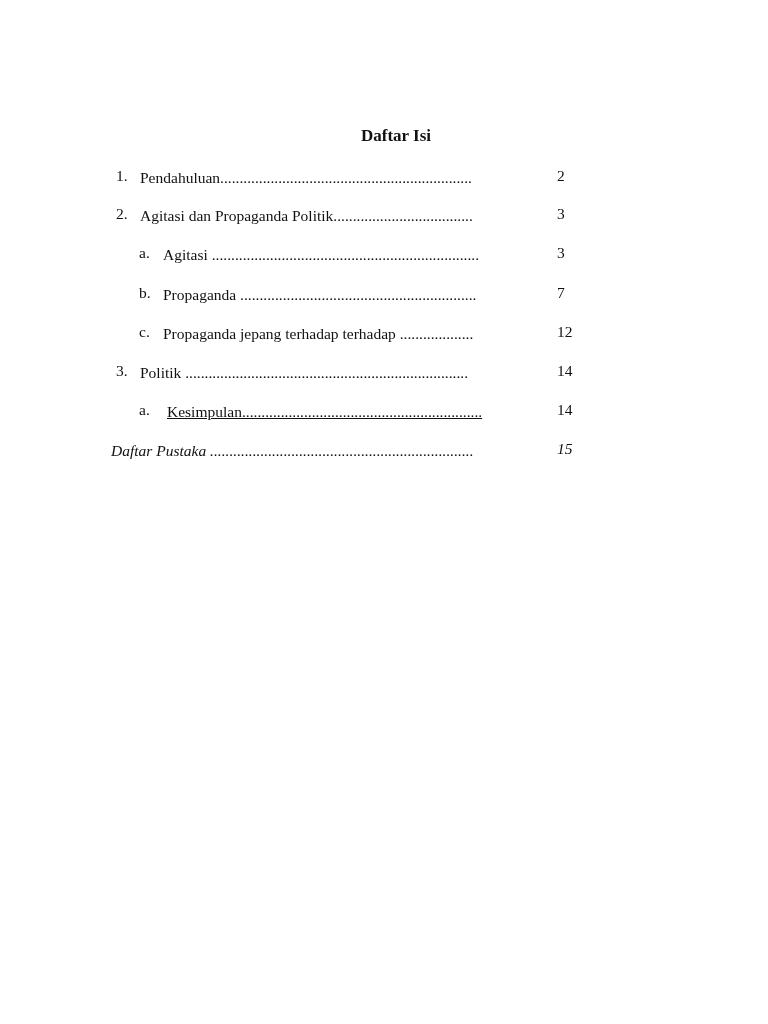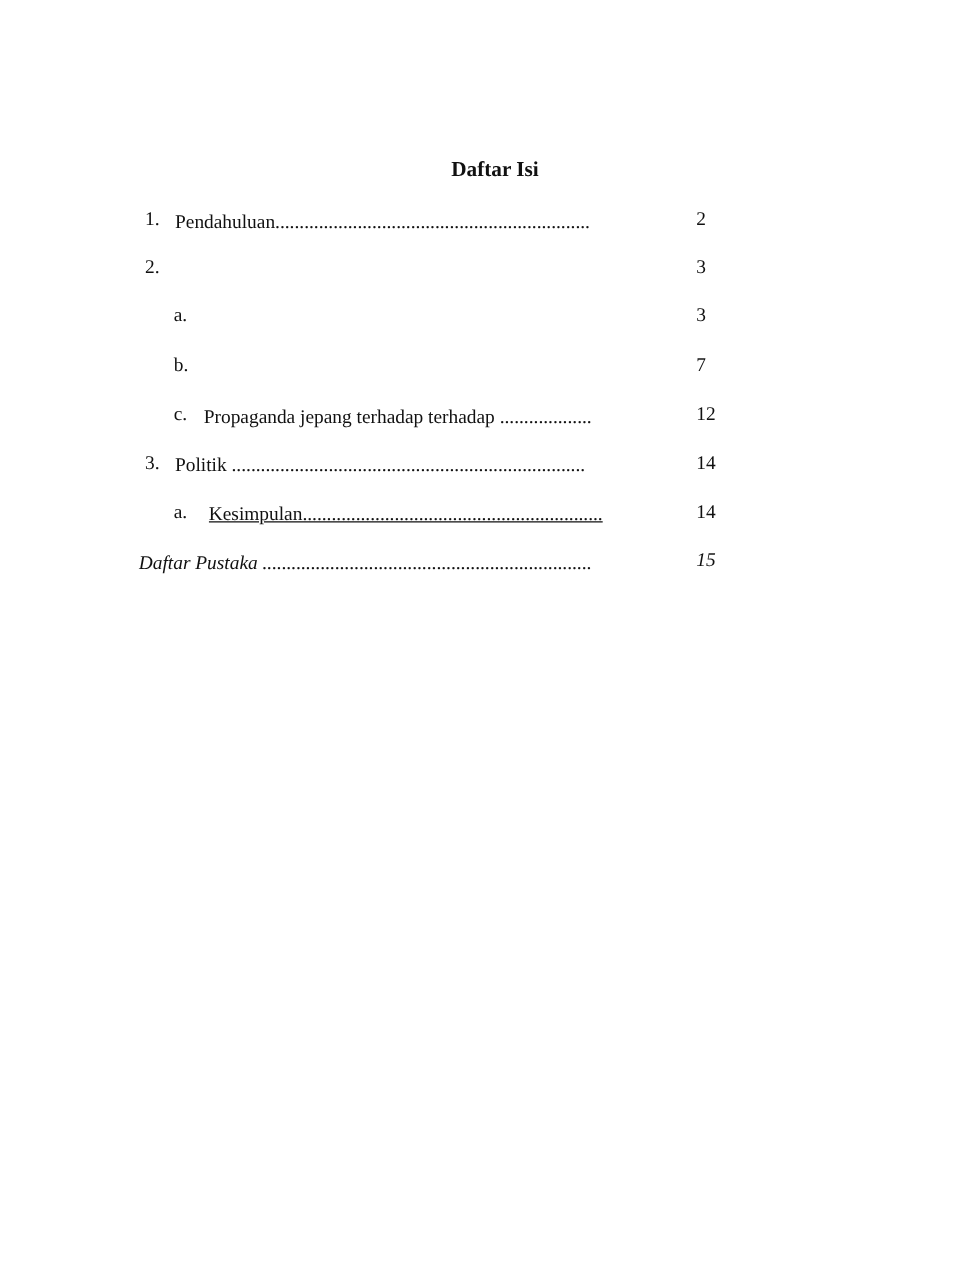--- a/index.html
+++ b/index.html
@@ -58,30 +58,33 @@
 </div>
 
 <div class="row" style="top:166px; left:0; width:768px;">
   <span class="num" style="left:116px;">1.</span>
   <span class="label" style="left:140px; width:386px;">Pendahuluan.................................................................</span>
   <span class="page">2</span>
 </div>
 
 <div class="row" style="top:204px; left:0; width:768px;">
   <span class="num" style="left:116px;">2.</span>
+  <span class="label" style="left:140px; width:388px;">Agitasi dan Propaganda Politik....................................</span>
   <span class="page">3</span>
 </div>
 
 <div class="row" style="top:243px; left:0; width:768px;">
   <span class="num" style="left:139px;">a.</span>
+  <span class="label" style="left:163px; width:368px;">Agitasi .....................................................................</span>
   <span class="page">3</span>
 </div>
 
 <div class="row" style="top:283px; left:0; width:768px;">
   <span class="num" style="left:139px;">b.</span>
+  <span class="label" style="left:163px; width:365px;">Propaganda .............................................................</span>
   <span class="page">7</span>
 </div>
 
 <div class="row" style="top:322px; left:0; width:768px;">
   <span class="num" style="left:139px;">c.</span>
   <span class="label" style="left:163px; width:368px;">Propaganda jepang terhadap terhadap ...................</span>
   <span class="page">12</span>
 </div>
 
 <div class="row" style="top:361px; left:0; width:768px;">

